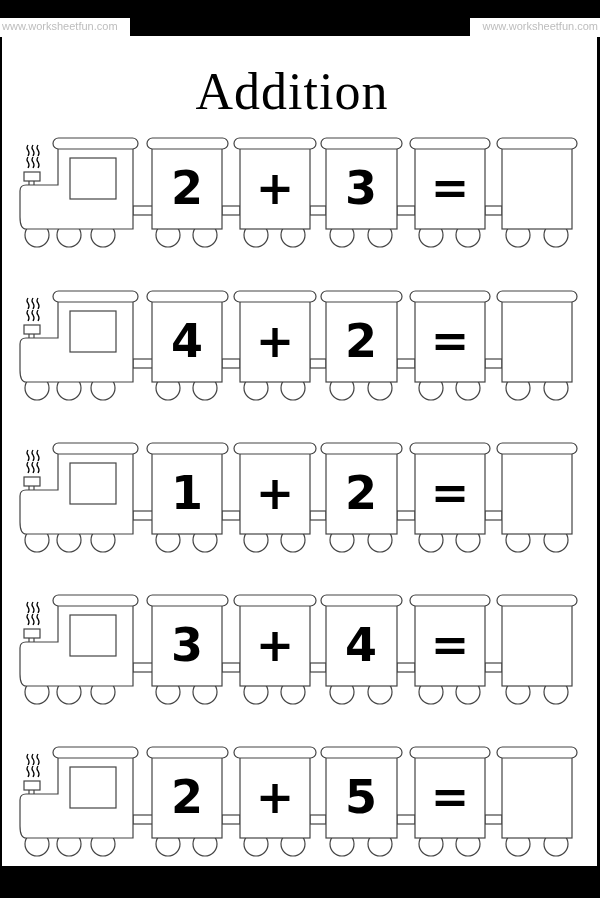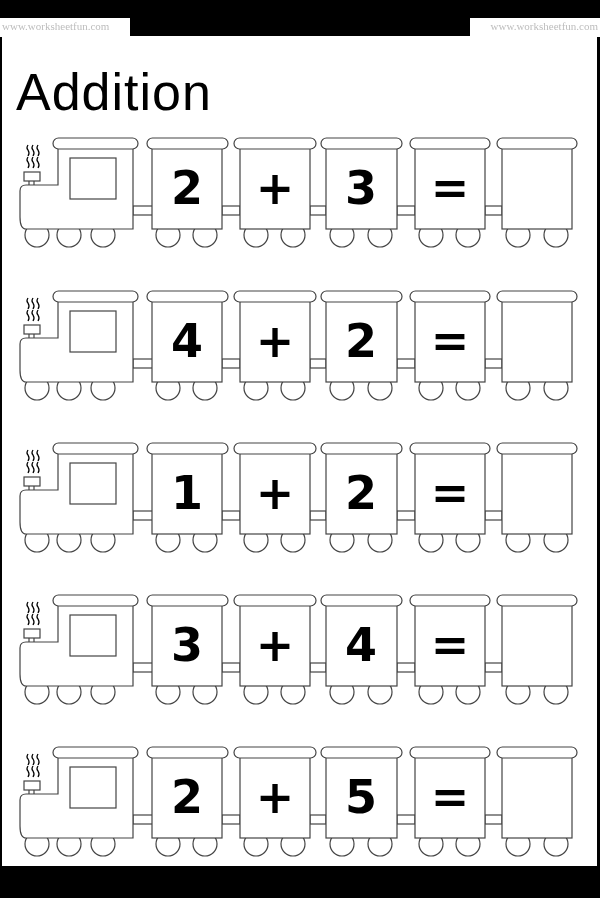--- a/index.html
+++ b/index.html
@@ -1,24 +1,24 @@
 <!DOCTYPE html>
 <html><head>
 <meta charset="utf-8">
 <style>
   html, body { margin:0; padding:0; }
   body { width:600px; height:898px; background:#000; position:relative; overflow:hidden;
          font-family:"DejaVu Sans", sans-serif; }
   .wm { position:absolute; top:18px; height:19px; background:#fff; color:#bdbdbd;
-        font-family:Liberation Serif, serif; font-size:11px; line-height:16px; padding:0 2px; }
+        font-family:Liberation Sans, sans-serif; font-size:11px; line-height:16px; padding:0 2px; }
   .wm.left { left:0; width:126px; }
   .wm.right { right:0; width:126px; text-align:right; }
   .page { position:absolute; left:2px; top:36px; width:595px; height:830px; background:#fff; }
-  .title { position:absolute; left:16px; top:52px; width:580px; font-size:52px;
-           color:#000; font-family:Liberation Sans, sans-serif; letter-spacing:1px; line-height:80px; }
+  .title { position:absolute; left:2px; top:52px; width:580px; text-align:center; font-size:52px;
+           color:#000; font-family:Liberation Serif, serif; letter-spacing:1px; line-height:80px; }
   .train { position:absolute; left:0; width:600px; height:112px; }
   .train svg { position:absolute; left:0; top:0; }
   .glyph { position:absolute; top:22px; width:70px; height:58px; text-align:center;
            font-size:46px; line-height:58px; color:#000; font-weight:bold;
            font-family:"DejaVu Sans", sans-serif; }
 </style>
 </head>
 <body>
 
 <div class="wm left">www.worksheetfun.com</div>

